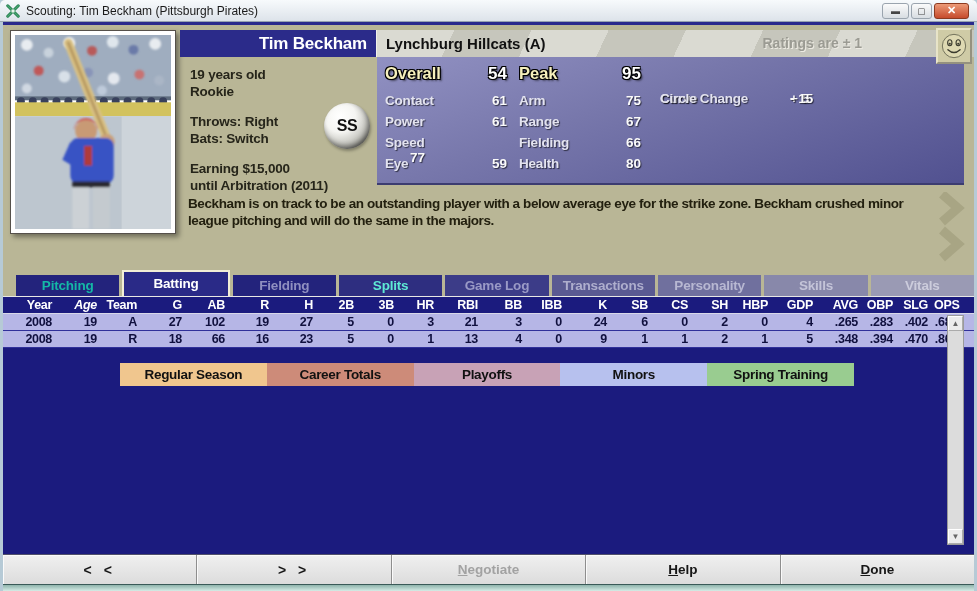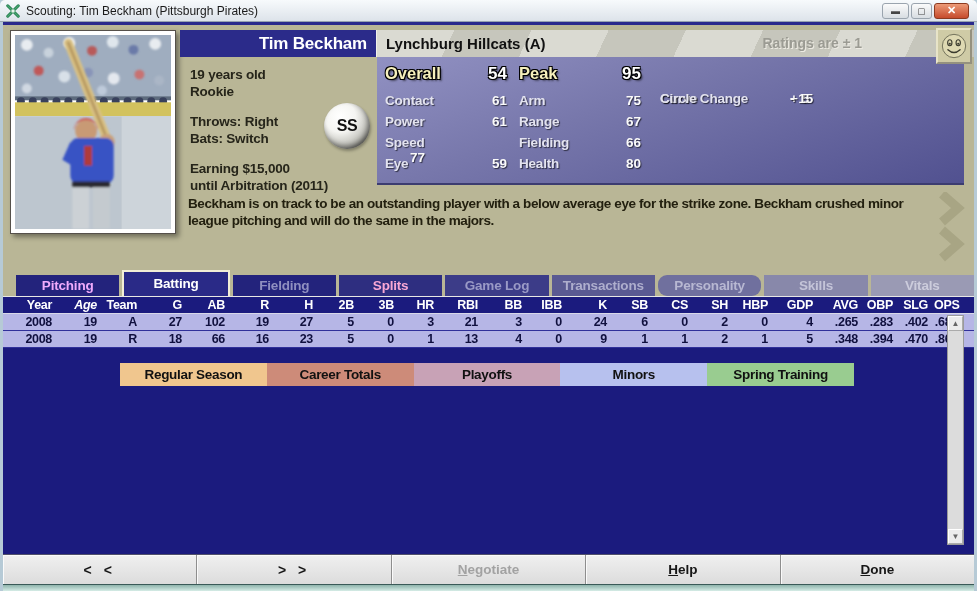--- a/index.html
+++ b/index.html
@@ -291,27 +291,27 @@
       </div>
   </div>
 
   <div class="scout-text">Beckham is on track to be an outstanding player with a below average eye for the strike zone. Beckham crushed minor league pitching and will do the same in the majors.</div>
   <svg class="chevrons" viewBox="0 0 36 70">
     <path d="M4 2 L20 16 L4 30" fill="none" stroke="#a6a382" stroke-width="9"></path>
     <path d="M4 38 L20 52 L4 66" fill="none" stroke="#a6a382" stroke-width="9"></path>
   </svg>
 
   <div class="tab-bar">
-      <div class="tab" style="background: rgb(35, 35, 124); color: #f0abfc;">Pitching</div>
+      <div class="tab" style="background: rgb(35, 35, 124); color: #14b8a6;">Pitching</div>
       <div class="tab active" style="background: rgb(42, 42, 135); color: rgb(255, 255, 255);">Batting</div>
       <div class="tab" style="background: rgb(35, 35, 124); color: rgb(143, 143, 192);">Fielding</div>
-      <div class="tab" style="background: rgb(46, 46, 128); color: #f9a8d4;">Splits</div>
+      <div class="tab" style="background: rgb(46, 46, 128); color: #5eead4;">Splits</div>
       <div class="tab" style="background: rgb(60, 60, 136); color: rgb(154, 154, 198);">Game Log</div>
       <div class="tab" style="background: rgb(90, 90, 146); color: rgb(174, 174, 205);">Transactions</div>
-      <div class="tab" style="background: rgb(112, 112, 158); color: rgb(184, 184, 210); border-radius: 9px;">Personality</div>
+      <div class="tab" style="background: rgb(112, 112, 158); color: rgb(184, 184, 210);">Personality</div>
       <div class="tab" style="background: rgb(136, 136, 170); color: rgb(196, 196, 216);">Skills</div>
       <div class="tab" style="background: rgb(154, 154, 180); color: rgb(204, 204, 220);">Vitals</div>
     </div>
 
   <div class="grid-area">
     <div id="stats-table">
         <div class="stat-row hdr">
           <div class="stat-cell" style="width: 55px;">Year</div>
           <div class="stat-cell" style="width: 45px; font-style: italic;">Age</div>
           <div class="stat-cell" style="width: 40px;">Team</div>

